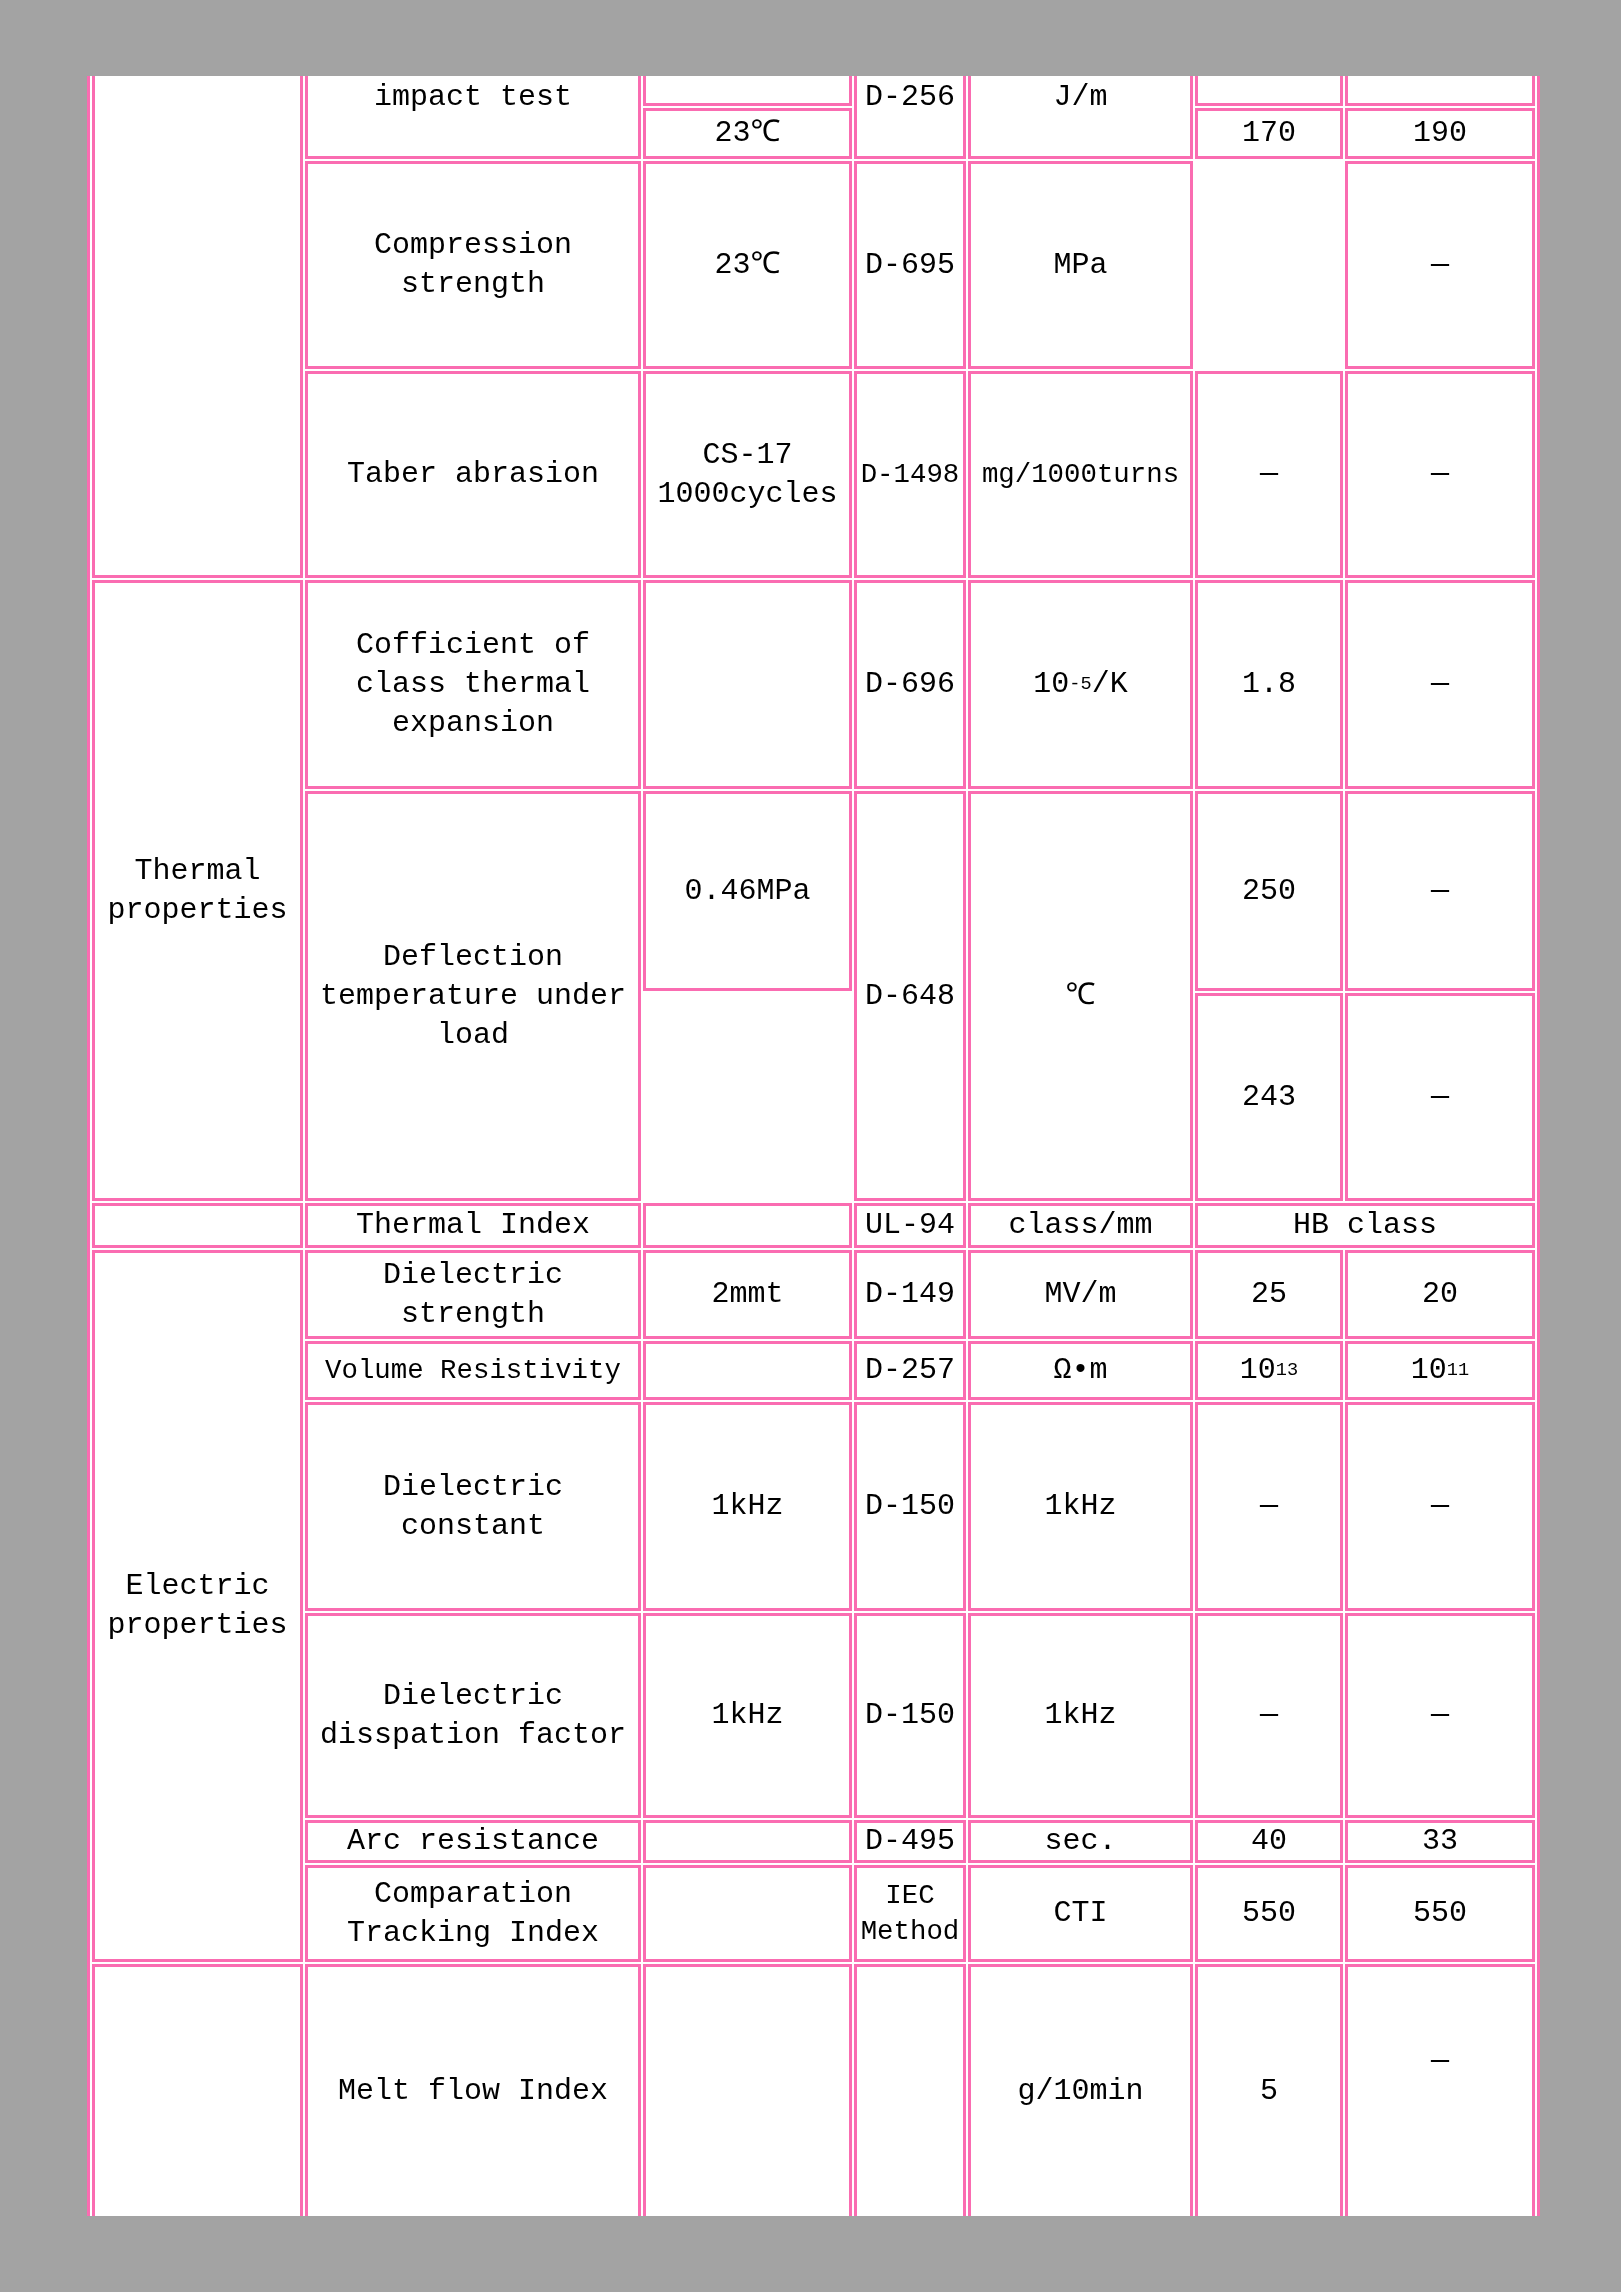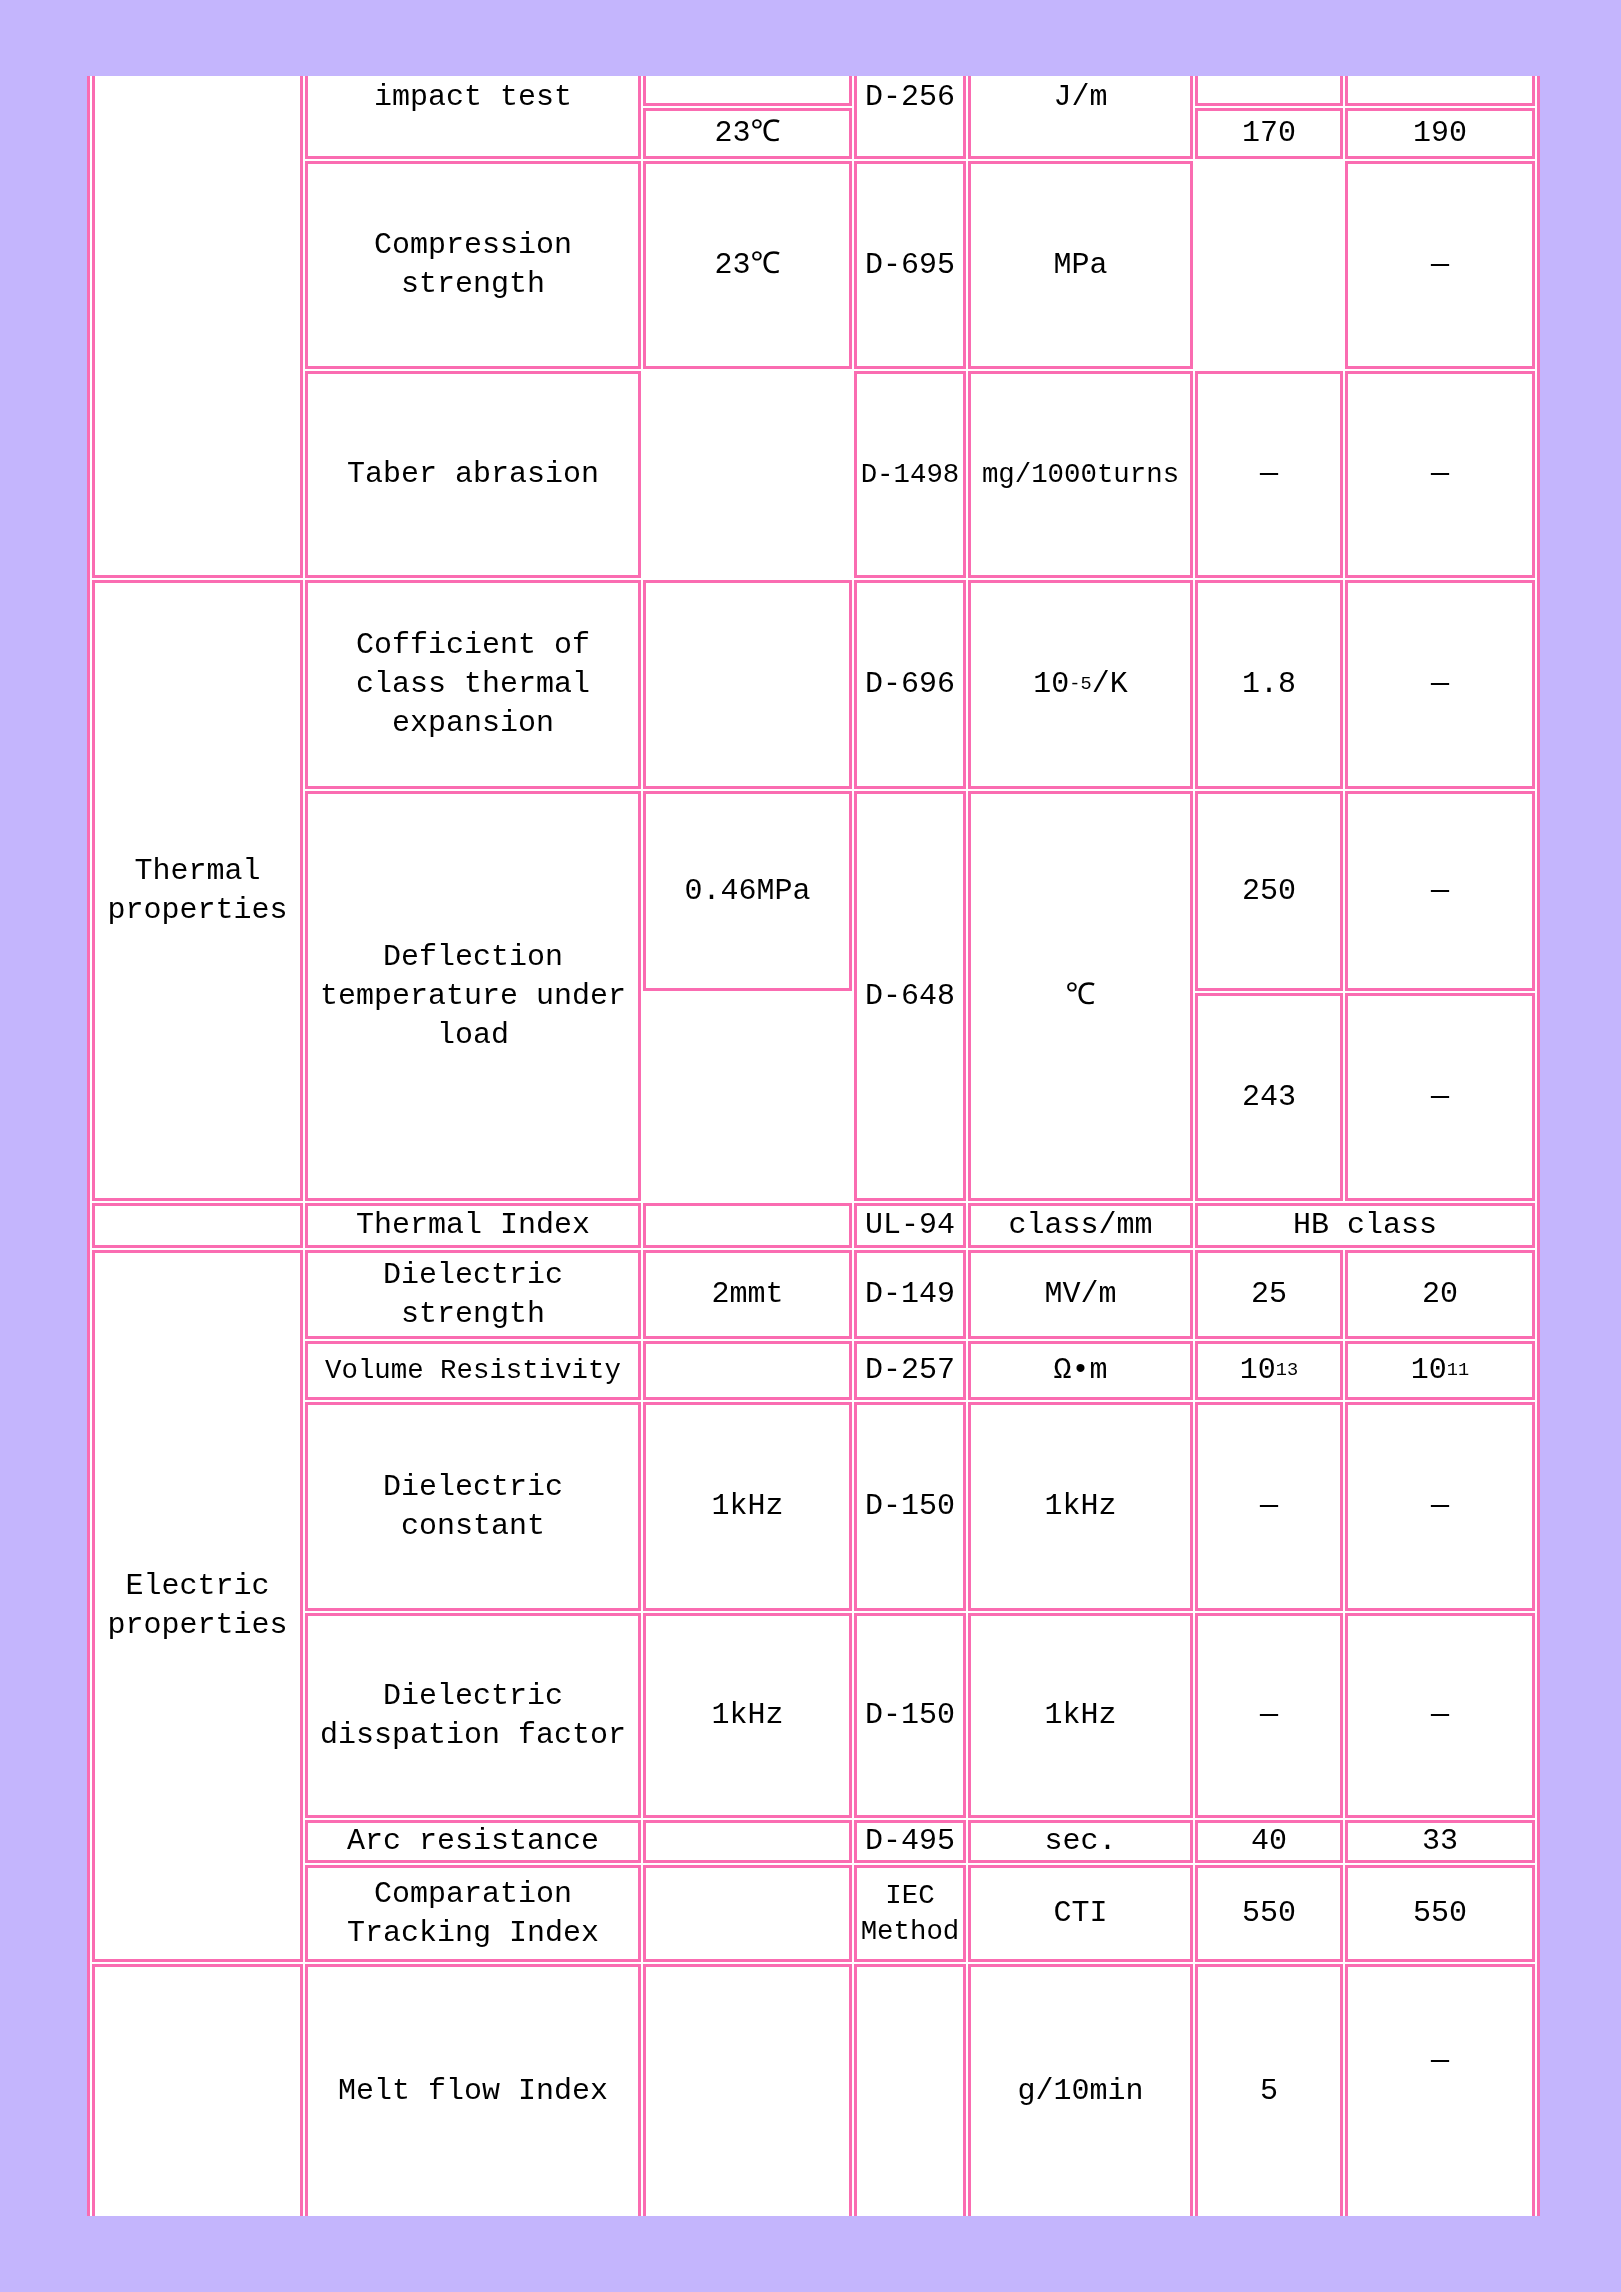--- a/index.html
+++ b/index.html
@@ -1,18 +1,18 @@
 <!DOCTYPE html>
 <html><head>
 <meta charset="utf-8">
 <style>
   :root { --pink:#fa6cb1; }
   html,body { margin:0; padding:0; background:#fff; }
   #page {
-    position:relative; width:1621px; height:2293px; background:#c4b5fd;
+    position:relative; width:1621px; height:2293px; background:#a3a3a3;
     font-family:"Liberation Mono","DejaVu Sans Mono",monospace;
     font-size:30px; line-height:1.3; color:#000;
   }
   #tbl {
     position:absolute; left:87px; top:76px;
     display:grid;
     grid-template-columns:211px 336px 209px 112px 225px 148px 190px;
     grid-template-rows:30px 51px 208px 207px 209px 200px 208px 45px 89px 59px 209px 205px 43px 97px 252px;
     gap:2px;
     padding:0 2px;
@@ -50,20 +50,22 @@
     <div class="c" style="grid-area:2/7/3/8">190</div>
 
     <div class="c" style="grid-area:3/2/4/3">Compression
 strength</div>
     <div class="c" style="grid-area:3/3/4/4">23℃</div>
     <div class="c" style="grid-area:3/4/4/5">D-695</div>
     <div class="c" style="grid-area:3/5/4/6">MPa</div>
     <div class="c" style="grid-area:3/7/4/8">—</div>
 
     <div class="c" style="grid-area:4/2/5/3">Taber abrasion</div>
+    <div class="c" style="grid-area:4/3/5/4">CS-17
+1000cycles</div>
     <div class="c tight" style="grid-area:4/4/5/5">D-1498</div>
     <div class="c tight" style="grid-area:4/5/5/6">mg/1000turns</div>
     <div class="c" style="grid-area:4/6/5/7">—</div>
     <div class="c" style="grid-area:4/7/5/8">—</div>
 
     <div class="c" style="grid-area:5/1/8/2">Thermal
 properties</div>
 
     <div class="c" style="grid-area:5/2/6/3">Cofficient of
 class thermal

